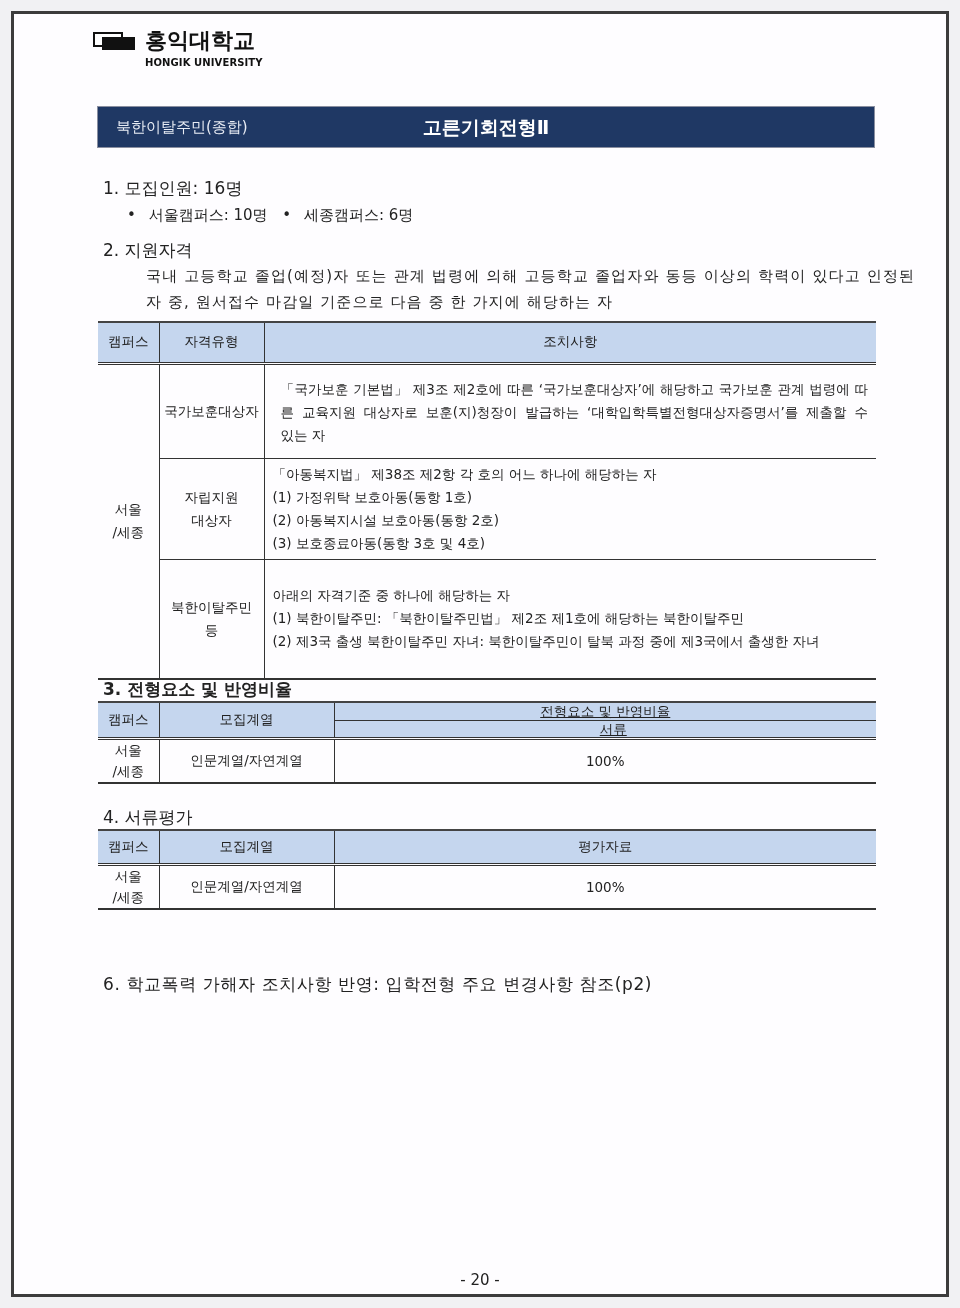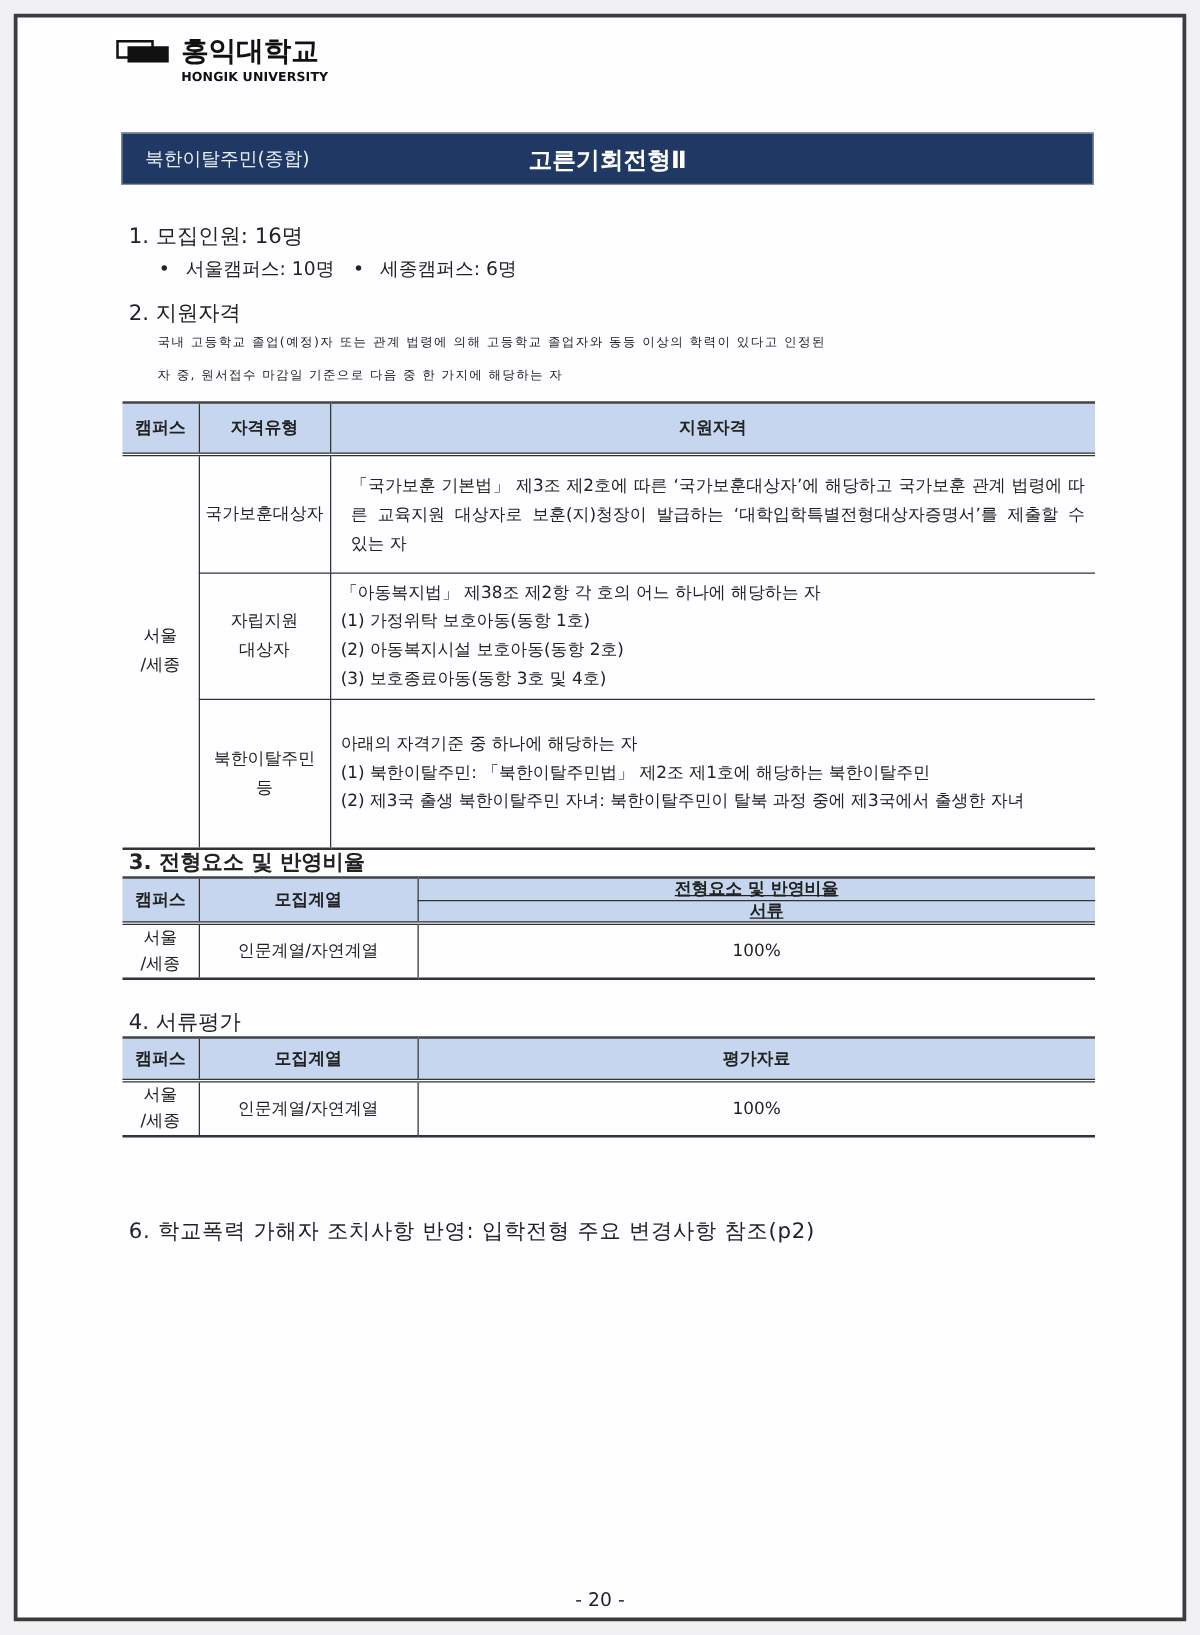--- a/index.html
+++ b/index.html
@@ -23,26 +23,26 @@
     .title-bar {
       position: absolute; left: 83px; top: 92px; width: 778px; height: 42px;
       background: #1f3864; color: #fff; border: 1px solid #8a8fa0;
     }
     .title-bar .category { position: absolute; left: 18px; top: 11px; font-size: 15px; color: #e8ecf4; }
     .title-bar .main-title { position: absolute; left: 0; right: 0; top: 8px; text-align: center; font-size: 19px; font-weight: bold; padding-left: 0; }
     .title-bar .main-title span { position: relative; left: 0px; }
 
     .txt { position: absolute; white-space: nowrap; color: #222; }
     .h-section { font-size: 17px; }
-    .body-line { font-size: 10px; letter-spacing: 1.1px; }
+    .body-line { font-size: 15px; letter-spacing: 1.1px; margin-left: 20px; }
     .bullet-line { font-size: 15px; }
 
     
     table { position: absolute; border-collapse: collapse; font-size: 13.5px; color: #222; }
-    th { background: #c5d6ee; font-weight: bold; text-align: center; }
+    th { background: #c5d6ee; font-weight: normal; text-align: center; }
     td, th { border-left: 1px solid #333; border-right: 1px solid #333; }
     tr > :first-child { border-left: none; }
     tr > :last-child { border-right: none; }
 
     .t1 { left: 84px; top: 307px; width: 778px; }
     .t1 thead tr th { height: 41px; border-top: 2px solid #444; border-bottom: 3px double #333; }
     .t1 td { border-bottom: 1px solid #333; vertical-align: middle; }
     .t1 tr.last td { border-bottom: 2px solid #333; }
     .t1 td.camp { text-align: center; line-height: 23px; }
     .t1 td.type { text-align: center; line-height: 23px; }
@@ -94,21 +94,21 @@
   <table class="t1">
     <colgroup>
         <col style="width:61px">
         <col style="width:105px">
         <col>
       </colgroup>
     <thead>
       <tr>
         <th>캠퍼스</th>
         <th>자격유형</th>
-        <th>지원자격</th>
+        <th>조치사항</th>
       </tr>
     </thead>
     <tbody>
       <tr style="height:95px;">
         <td class="camp" rowspan="3" style="border-bottom:2px solid #333;">
           <div>서울</div>
           <div>/세종</div>
         </td>
         <td class="type">
           <div>국가보훈대상자</div>

